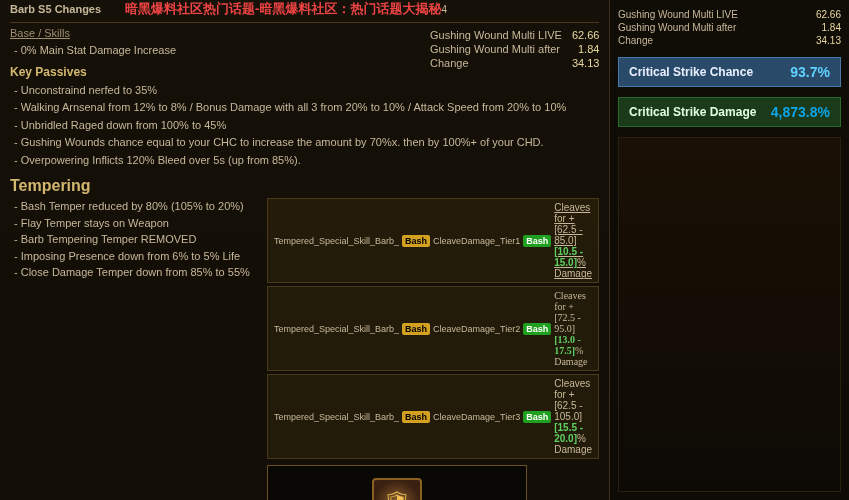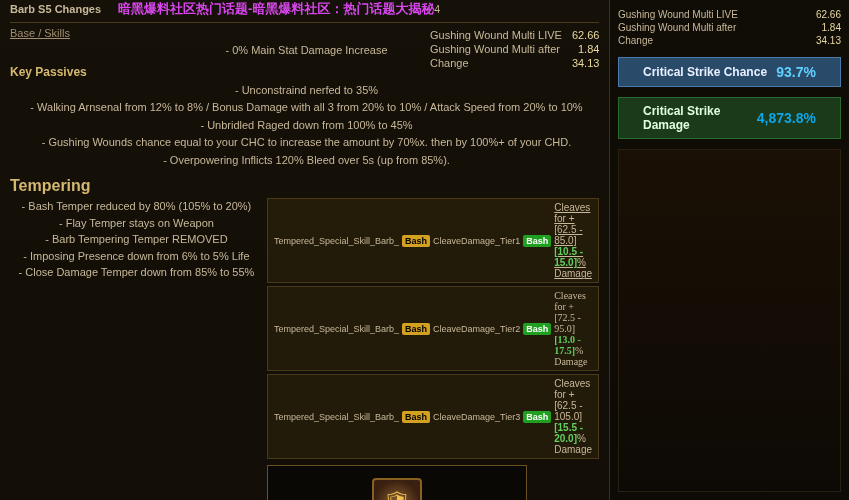--- a/index.html
+++ b/index.html
@@ -48,39 +48,38 @@
     }
 
     .header-title {
       font-size: 11px;
       color: #c8b89a;
       font-weight: bold;
     }
 
     .header-link {
       font-size: 13px;
-      color: #d946ef;
-      margin-left: 17px;
+      color: #ef4444;
+      margin-left: 24px;
       font-weight: bold;
     }
 
     .section-label {
       font-size: 11px;
       color: #a09070;
       margin-bottom: 3px;
       margin-top: 4px;
       text-decoration: underline;
     }
 
     .line {
       font-size: 11px;
       color: #c8b89a;
       line-height: 1.5;
       padding-left: 4px;
-      text-align: center;
     }
 
     .key-passives {
       margin-top: 6px;
     }
 
     .key-passives .section-label {
       color: #d4b870;
       font-weight: bold;
       text-decoration: none;
@@ -187,21 +186,21 @@
       color: #c8b89a;
       padding: 1px 0;
     }
 
     .stat-row .val {
       color: #e8d8a0;
     }
 
     
     .crit-panel {
-      padding: 6px 24px;
+      padding: 6px 10px;
       margin-bottom: 4px;
     }
 
     .crit-chance {
       background: #2a4a6a;
       border: 1px solid #4a7aaa;
     }
 
     .crit-damage {
       background: #1a3a1a;

